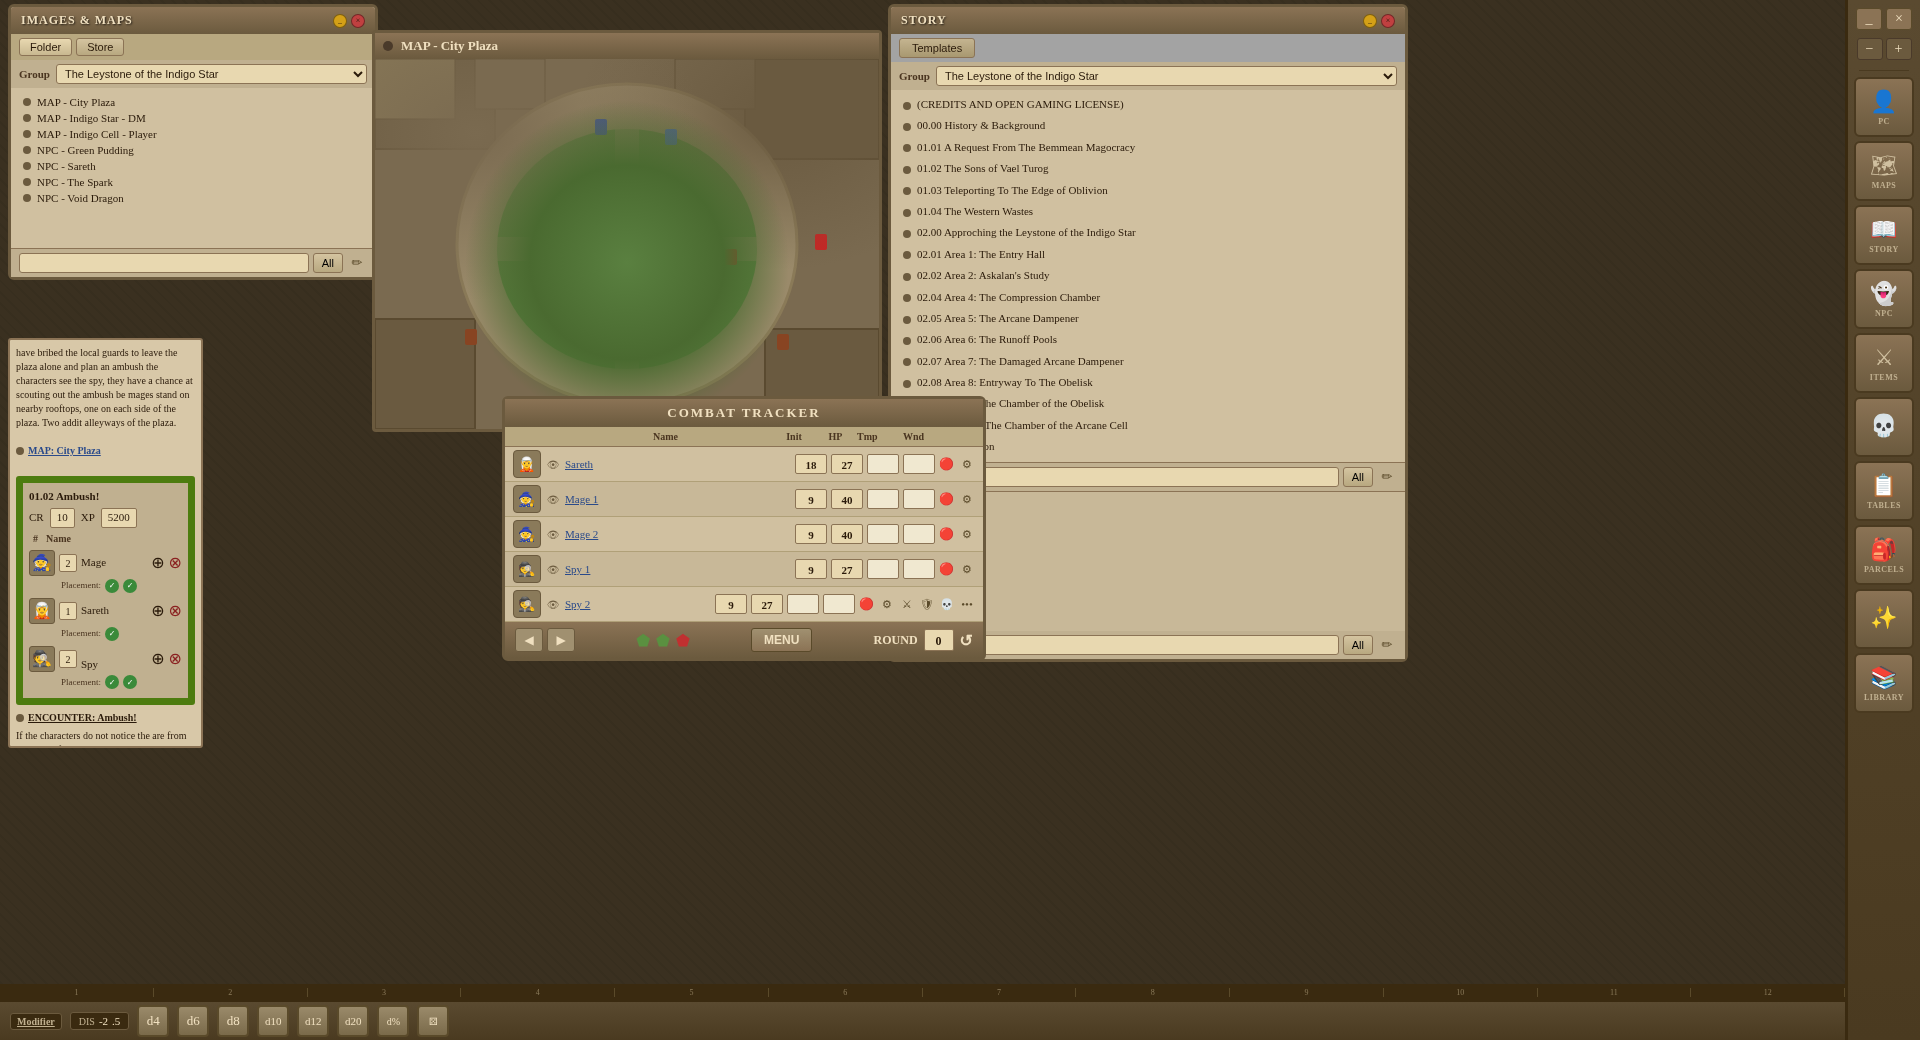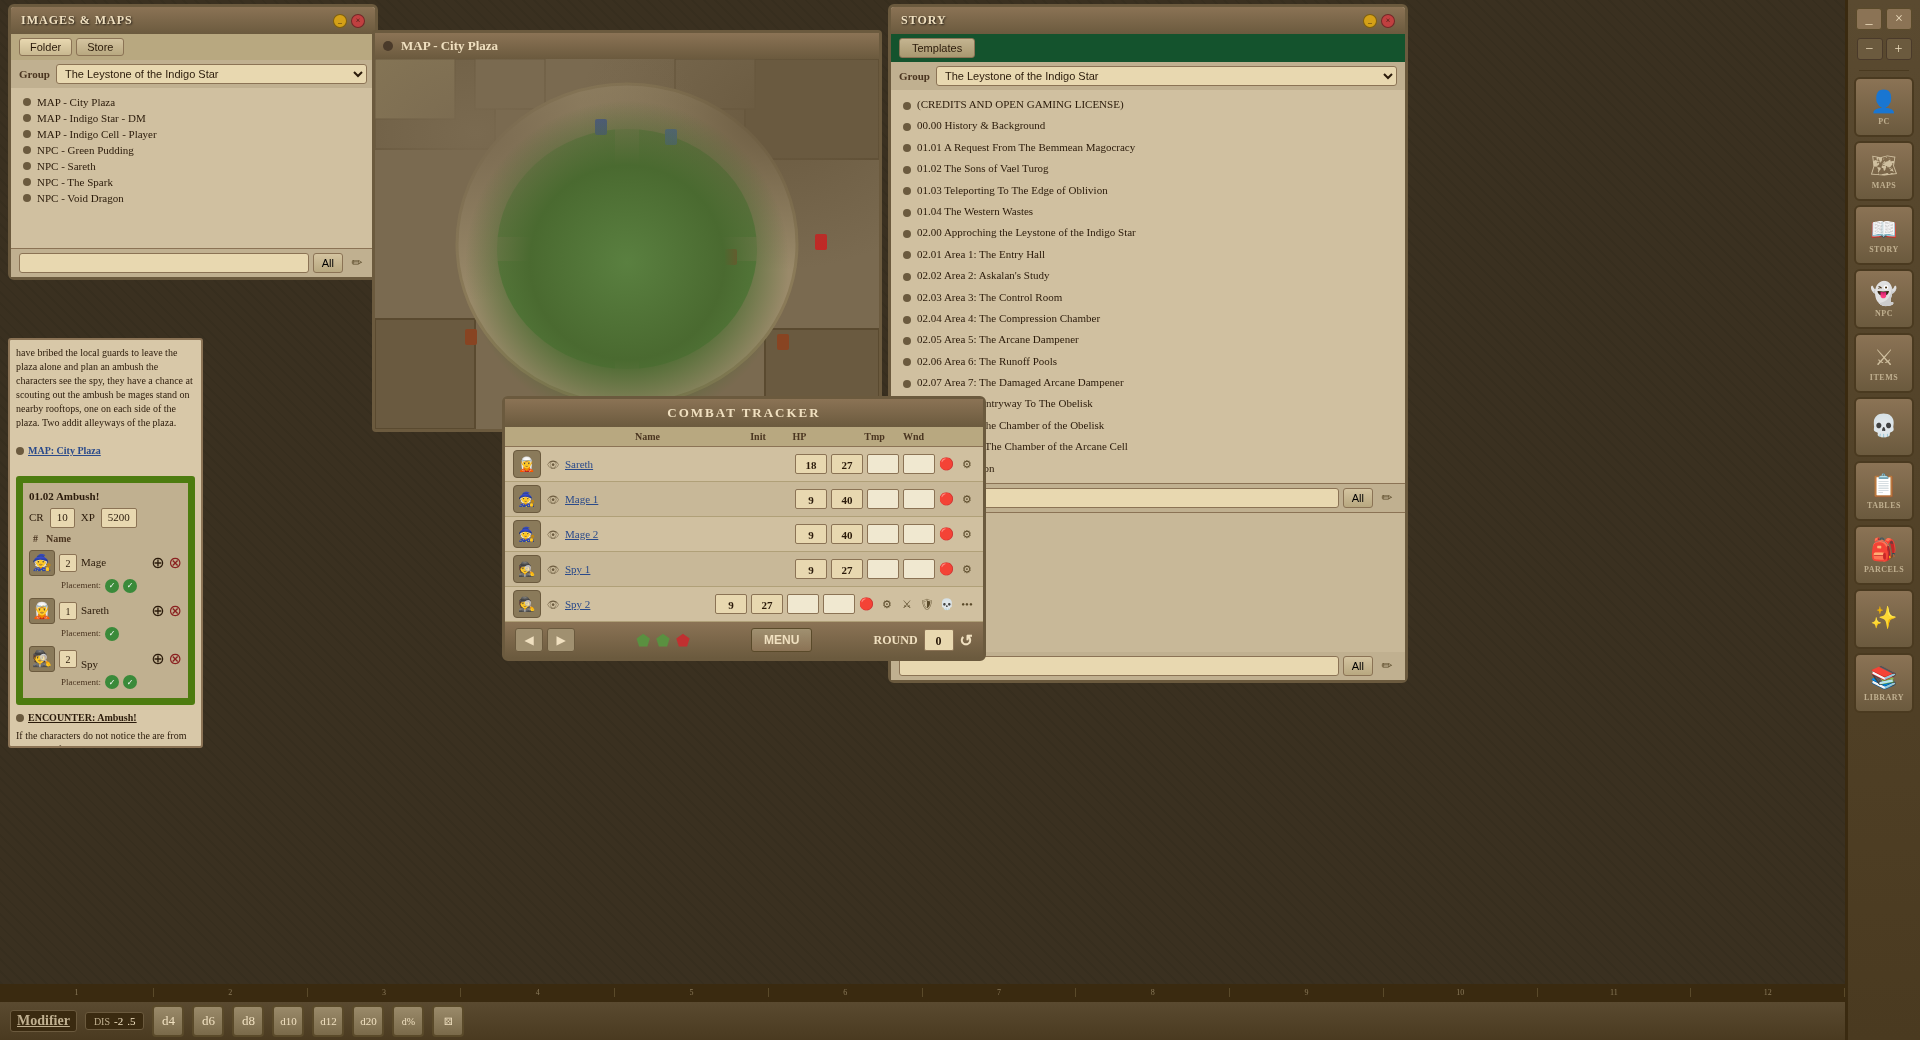--- a/index.html
+++ b/index.html
@@ -309,21 +309,21 @@
       font-weight: bold;
       color: #4a3520;
       text-align: center;
     }
 
     .col-eye { width: 20px; }
     .col-eye2 { width: 20px; }
     .col-name { flex: 1; }
     .col-init { width: 40px; text-align: center; }
     .col-hp { width: 35px; text-align: center; }
-    .col-tmp { width: 35px; text-align: center; margin-left: 36px; }
+    .col-tmp { width: 35px; text-align: left; }
     .col-wnd { width: 35px; text-align: center; }
     .col-actions { width: 40px; }
 
     .combat-row {
       display: flex;
       align-items: center;
       padding: 3px 8px;
       border-bottom: 1px solid #b0a078;
       background: #d0c0a0;
       gap: 4px;
@@ -797,21 +797,21 @@
 </div>
 
 <div class="story-panel">
   <div class="panel-titlebar">
     <span class="panel-title">STORY</span>
     <div class="panel-controls">
       <div class="panel-btn btn-minimize">_</div>
       <div class="panel-btn btn-close">×</div>
     </div>
   </div>
-  <div style="padding:4px 8px; background:#14532d;">
+  <div style="padding:4px 8px; background:#a3a3a3;">
     <button class="templates-btn">Templates</button>
   </div>
   <div class="panel-group-row">
     <span class="group-label">Group</span>
     <select class="group-select">
       <option>The Leystone of the Indigo Star</option>
     </select>
   </div>
   <div class="story-list" id="story-list">
   <div class="story-item">
@@ -842,24 +842,20 @@
         <span class="story-item-dot"></span>
         <span class="story-item-text">02.00 Approching the Leystone of the Indigo Star</span>
       </div>
       <div class="story-item">
         <span class="story-item-dot"></span>
         <span class="story-item-text">02.01 Area 1: The Entry Hall</span>
       </div>
       <div class="story-item">
         <span class="story-item-dot"></span>
         <span class="story-item-text">02.02 Area 2: Askalan's Study</span>
-      </div>
-      <div class="story-item">
-        <span class="story-item-dot"></span>
-        <span class="story-item-text">02.03 Area 3: The Control Room</span>
       </div>
       <div class="story-item">
         <span class="story-item-dot"></span>
         <span class="story-item-text">02.04 Area 4: The Compression Chamber</span>
       </div>
       <div class="story-item">
         <span class="story-item-dot"></span>
         <span class="story-item-text">02.05 Area 5: The Arcane Dampener</span>
       </div>
       <div class="story-item">
@@ -1068,21 +1064,21 @@
     <div class="ruler-mark">7</div>
     <div class="ruler-mark">8</div>
     <div class="ruler-mark">9</div>
     <div class="ruler-mark">10</div>
     <div class="ruler-mark">11</div>
     <div class="ruler-mark">12</div>
   </div>
 
 <div class="dice-bar">
   <div style="display:flex; align-items:center; gap:4px; background:#3a2a10; border:1px solid #6b5a3e; border-radius:3px; padding:2px 6px;">
-    <span style="font-size:14px; color:#c0b090; font-weight:bold;text-decoration:underline;">Modifier</span>
+    <span style="font-size:10px; color:#c0b090; font-weight:bold;text-decoration:underline;">Modifier</span>
   </div>
   <div style="display:flex; align-items:center; gap:4px; background:#3a2a10; border:1px solid #6b5a3e; border-radius:3px; padding:2px 8px;">
     <span style="font-size:10px; color:#c0b090;">DIS</span>
     <span style="font-size:11px; color:#f0e0c0;">-2</span>
     <span style="font-size:11px; color:#f0e0c0;">.5</span>
   </div>
 
   <div class="dice-btn" title="d4" style="font-size:13px; color:#f0e0c0;">d4</div>
   <div class="dice-btn" title="d6" style="font-size:13px; color:#f0e0c0;">d6</div>
   <div class="dice-btn" title="d8" style="font-size:13px; color:#f0e0c0;">d8</div>

